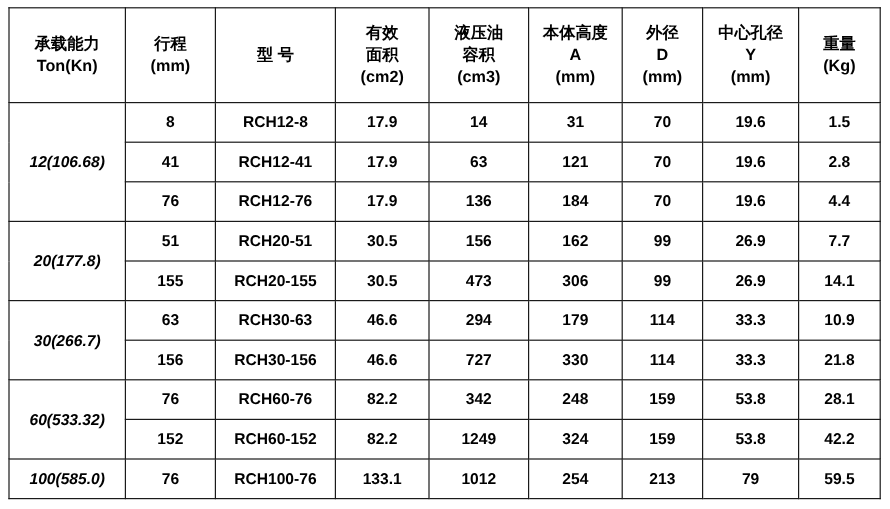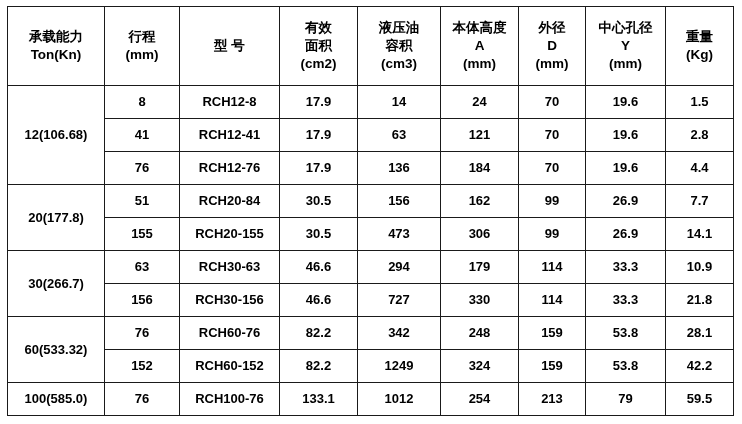--- a/index.html
+++ b/index.html
@@ -32,21 +32,21 @@
   #spec-table thead th {
     height: 78px;
     font-size: 13.5px;
   }
   #spec-table tbody td {
     height: 32px;
     font-weight: bold;
   }
   .hdr-line1 { display: block; }
   .hdr-line2 { display: block; }
-  .group-cell { font-size: 13px; }
+  .group-cell { font-size: 13px; font-style: italic; }
   
   col.c0 { width: 97px; }
   col.c1 { width: 75px; }
   col.c2 { width: 100px; }
   col.c3 { width: 78px; }
   col.c4 { width: 83px; }
   col.c5 { width: 78px; }
   col.c6 { width: 67px; }
   col.c7 { width: 80px; }
   col.c8 { width: 68px; }
@@ -90,21 +90,21 @@
         </th>
       </tr>
   </thead>
   <tbody>
       <tr>
         <td class="group-cell" rowspan="3">12(106.68)</td>
         <td>8</td>
         <td>RCH12-8</td>
         <td>17.9</td>
         <td>14</td>
-        <td>24</td>
+        <td>31</td>
         <td>70</td>
         <td>19.6</td>
         <td>1.5</td>
       </tr>
       <tr>
         <td>41</td>
         <td>RCH12-41</td>
         <td>17.9</td>
         <td>63</td>
         <td>121</td>
@@ -118,21 +118,21 @@
         <td>17.9</td>
         <td>136</td>
         <td>184</td>
         <td>70</td>
         <td>19.6</td>
         <td>4.4</td>
       </tr>
       <tr>
         <td class="group-cell" rowspan="2">20(177.8)</td>
         <td>51</td>
-        <td>RCH20-84</td>
+        <td>RCH20-51</td>
         <td>30.5</td>
         <td>156</td>
         <td>162</td>
         <td>99</td>
         <td>26.9</td>
         <td>7.7</td>
       </tr>
       <tr>
         <td>155</td>
         <td>RCH20-155</td>

